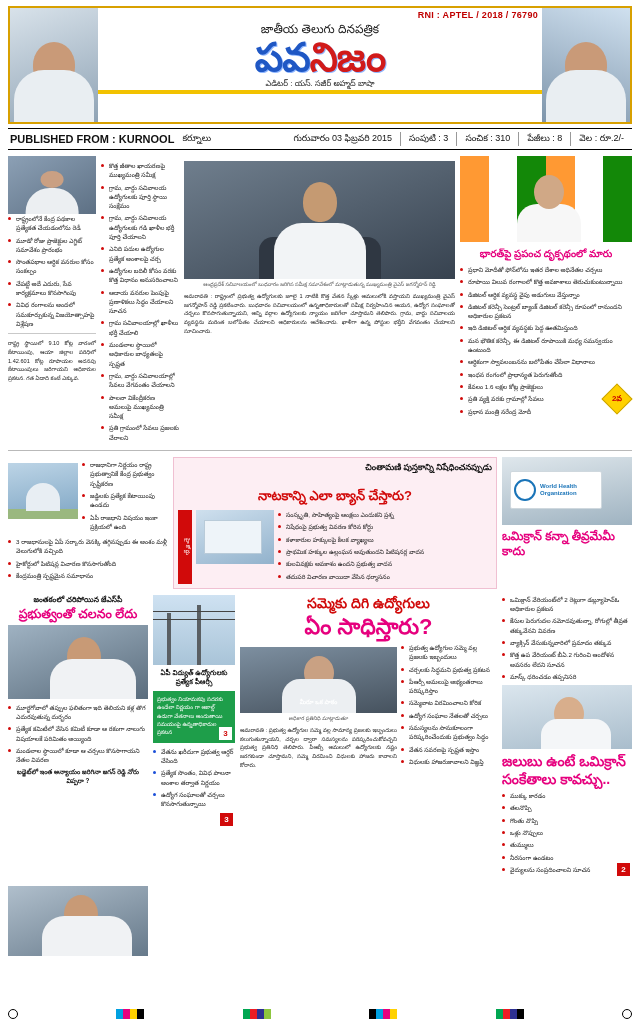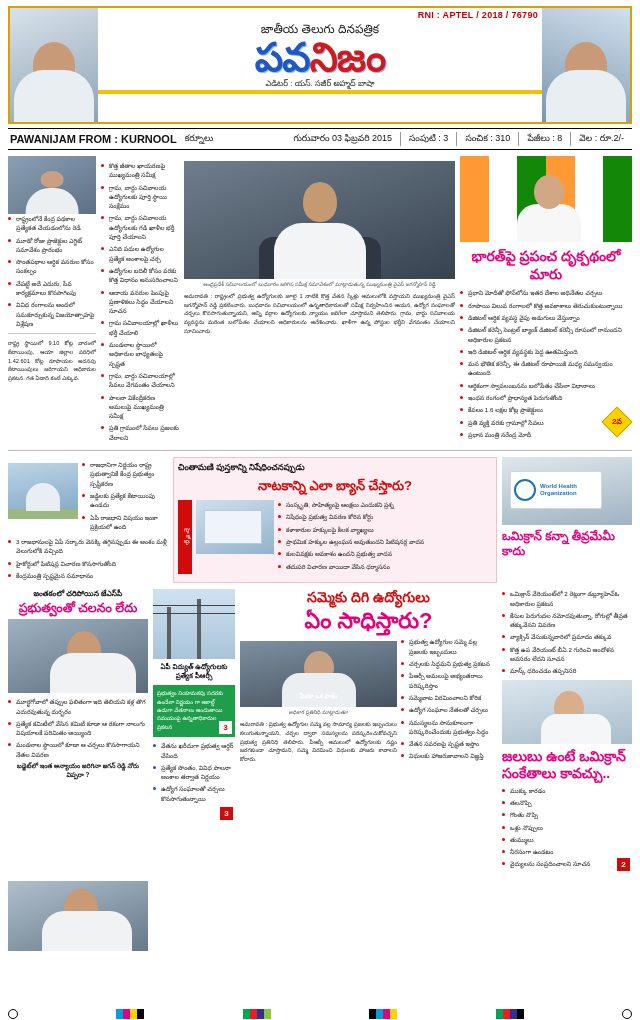--- a/index.html
+++ b/index.html
@@ -146,21 +146,21 @@
   .flagstripes i { flex:1; height:100%; }
   .rt-photo .f {
     position:absolute; left:52%; top:22%; transform:translateX(-50%);
     width:30px; height:34px; border-radius:50%; background:#d0a886;
   }
   .rt-photo .b {
     position:absolute; left:52%; bottom:0; transform:translateX(-50%);
     width:64px; height:38px; border-radius:20px 20px 0 0; background:#f7f7f7;
   }
   .rt-head {
-    text-align:center; font-size:14px; font-weight:bold; color:#e6007e;
+    text-align:center; font-size:10px; font-weight:bold; color:#e6007e;
     line-height:1.3; margin:5px 0 5px 0;
   }
   .badge-diamond {
     position:absolute; right:4px; bottom:6px; width:22px; height:22px;
     background:#ffd100; transform:rotate(45deg);
     border:1px solid #c9a200;
   }
   .badge-diamond span {
     display:block; transform:rotate(-45deg); text-align:center;
     font-size:8px; font-weight:bold; color:#c00; line-height:20px;
@@ -179,22 +179,22 @@
     background:linear-gradient(170deg,#bcd4e6,#7fa6c4); position:relative;
     overflow:hidden;
   }
   .amaravati-photo .dome {
     position:absolute; left:50%; bottom:8px; transform:translateX(-50%);
     width:34px; height:28px; border-radius:18px 18px 0 0; background:#e8eef3;
   }
   .amaravati-photo .ground {
     position:absolute; left:0; right:0; bottom:0; height:10px; background:#9ab87f;
   }
-  .r2b-h1 { text-align:left; font-size:8.5px; font-weight:bold; color:#111; }
-  .r2b-h2 { text-align:center; font-size:13px; font-weight:bold; color:#d10a0a; margin-top:4px; }
+  .r2b-h1 { text-align:right; font-size:8.5px; font-weight:bold; color:#111; }
+  .r2b-h2 { text-align:center; font-size:13px; font-weight:bold; color:#d10a0a; margin-top:14px; }
   .r2b-body { display:flex; gap:4px; margin-top:4px; }
   .vert-red {
     width:14px; background:#d10a0a; color:#fff; font-size:5.5px;
     writing-mode:vertical-rl; text-align:center; padding:3px 0;
     letter-spacing:1px;
   }
   .bldg-photo {
     width:78px; height:54px; background:linear-gradient(160deg,#cfe0ee,#92b2cc);
     position:relative; overflow:hidden;
   }
@@ -306,21 +306,21 @@
       <div class="mh-editor">ఎడిటర్ : యస్. సజీర్ అహ్మద్ బాషా</div>
       <div class="mh-band2"></div>
     </div>
     <div class="mh-photo right">
       <div class="mh-face"></div>
       <div class="mh-body"></div>
     </div>
   </div>
 
   <div class="infobar">
-    <div class="pub">PAWANIJAM FROM : KURNOOL</div>
+    <div class="pub">PUBLISHED FROM : KURNOOL</div>
     <div class="cell">కర్నూలు</div>
     <div class="spacer"></div>
     <div class="cell">గురువారం 03 ఫిబ్రవరి 2015</div>
     <div class="sep"></div>
     <div class="cell">సంపుటి : 3</div>
     <div class="sep"></div>
     <div class="cell">సంచిక : 310</div>
     <div class="sep"></div>
     <div class="cell">పేజీలు : 8</div>
     <div class="sep"></div>

